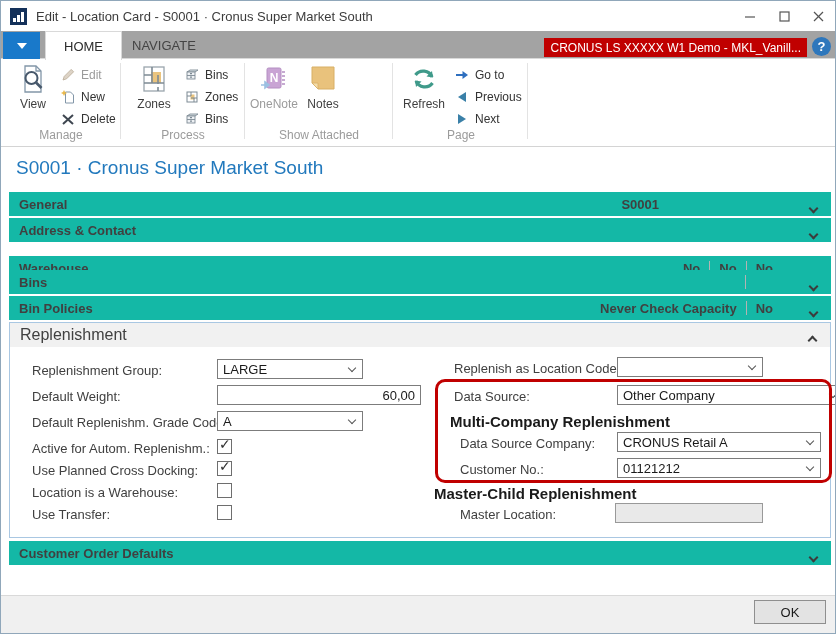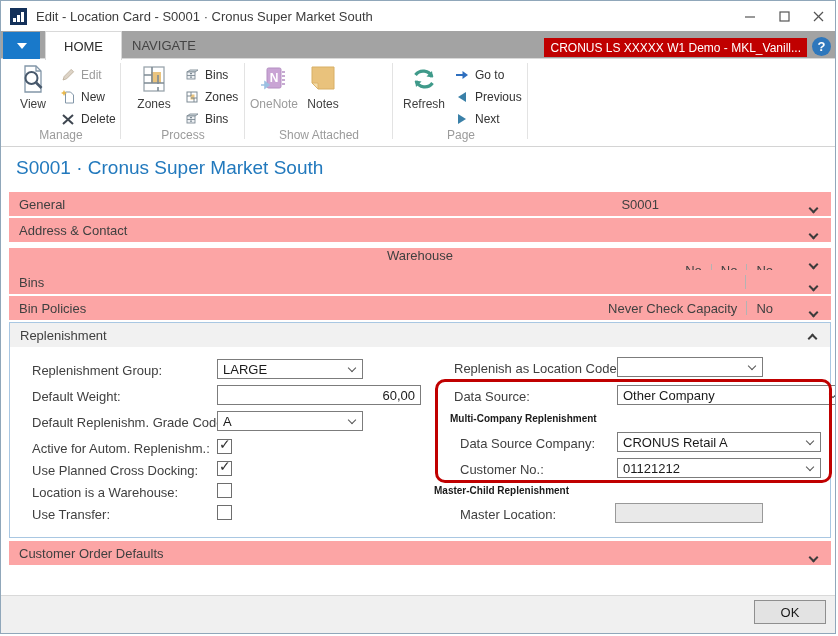--- a/index.html
+++ b/index.html
@@ -41,33 +41,33 @@
   .rbtn-large .rlabel{font-size:12px;color:#3f3f3f;white-space:nowrap;}
   .rbtn-large.disabled .rlabel{color:#9b9b9b;}
   .rstack{position:absolute;top:6px;display:flex;flex-direction:column;gap:2px;}
   .rbtn-small{display:flex;align-items:center;gap:5px;height:20px;font-size:12px;color:#333;white-space:nowrap;}
   .rbtn-small.disabled{color:#9b9b9b;}
   .icon32{width:32px;height:32px;}
   .icon16{width:16px;height:16px;}
 
   
   .page-title{position:absolute;left:15px;top:156px;font-size:19px;color:var(--title-blue);}
-  .fasttab{position:absolute;left:8px;width:822px;height:24px;background:#fca5a5;display:flex;align-items:center;padding:0 10px;}
+  .fasttab{position:absolute;left:8px;width:822px;height:24px;background:#14b8a6;display:flex;align-items:center;padding:0 10px;font-weight:bold;}
   .fasttab .flabel{font-size:13px;color:#404040;}
   .fasttab .fvalues{margin-left:auto;display:flex;align-items:center;font-size:13px;color:#404040;}
   .pipe{width:1px;height:14px;background:#b3b3b3;margin:0 9px;}
   .chev{display:inline-block;width:7px;height:7px;border-right:2px solid #3c3c3c;border-bottom:2px solid #3c3c3c;transform:rotate(45deg);margin-top:-3px;}
   .chev.up{transform:rotate(-135deg);margin-top:3px;}
   .chev-slot{position:absolute;right:14px;top:8px;}
 
   
   .panel{position:absolute;left:8px;top:321px;width:822px;height:216px;border:1px solid #a9c7e2;background:#fff;}
-  .panel-header{position:relative;height:24px;background:#f1f1f1;display:flex;align-items:center;padding:0 10px;font-size:13px;color:#404040;}
+  .panel-header{position:relative;height:24px;background:#f1f1f1;display:flex;align-items:center;padding:0 10px;font-size:16px;color:#404040;}
   .field-label{position:absolute;font-size:13px;color:#404040;white-space:nowrap;}
-  .bold-header{position:absolute;font-size:10px;font-weight:bold;color:#1a1a1a;white-space:nowrap;}
+  .bold-header{position:absolute;font-size:15px;font-weight:bold;color:#1a1a1a;white-space:nowrap;}
   .control{position:absolute;height:20px;border:1px solid #7c7c7c;background:#fff;display:flex;align-items:center;font-size:13px;color:#1a1a1a;padding-left:5px;}
   .control .dd{margin-left:auto;margin-right:7px;width:6px;height:6px;border-right:1.5px solid #555;border-bottom:1.5px solid #555;transform:rotate(45deg);margin-top:-3px;}
   .control.num{justify-content:flex-end;padding-right:5px;}
   .control.disabled{background:#e9e9e9;border-color:#999;}
   .cb{position:absolute;width:15px;height:15px;border:1px solid #6e6e6e;background:#fff;}
   .cb span{position:absolute;top:-4px;left:1px;font-size:14px;color:#303030;}
   .redbox{position:absolute;left:425px;top:56px;width:397px;height:104px;border:3px solid var(--highlight-red);border-radius:10px;pointer-events:none;z-index:5;}
 
   
   .bottombar{position:absolute;left:0;bottom:0;width:100%;height:38px;background:#f0f0f0;border-top:1px solid #d9d9d9;}
@@ -260,21 +260,21 @@
     <span class="flabel">General</span>
     <span class="fvalues" style="margin-right:162px;">
         <span>S0001</span>
       </span>
     <span class="chev-slot"><span class="chev"></span></span>
   </div>
   <div class="fasttab" style="top:217px;">
     <span class="flabel">Address &amp; Contact</span>
     <span class="chev-slot"><span class="chev"></span></span>
   </div>
-  <div class="fasttab" style="top:247px;flex-direction:column;">
+  <div class="fasttab" style="top:255px;">
     <span class="flabel">Warehouse</span>
     <span class="fvalues" style="margin-right:48px;">
       <span>No</span>
       <span class="pipe"></span>
       <span>No</span>
       <span class="pipe"></span>
       <span>No</span>
     </span>
     <span class="chev-slot"><span class="chev"></span></span>
   </div>

